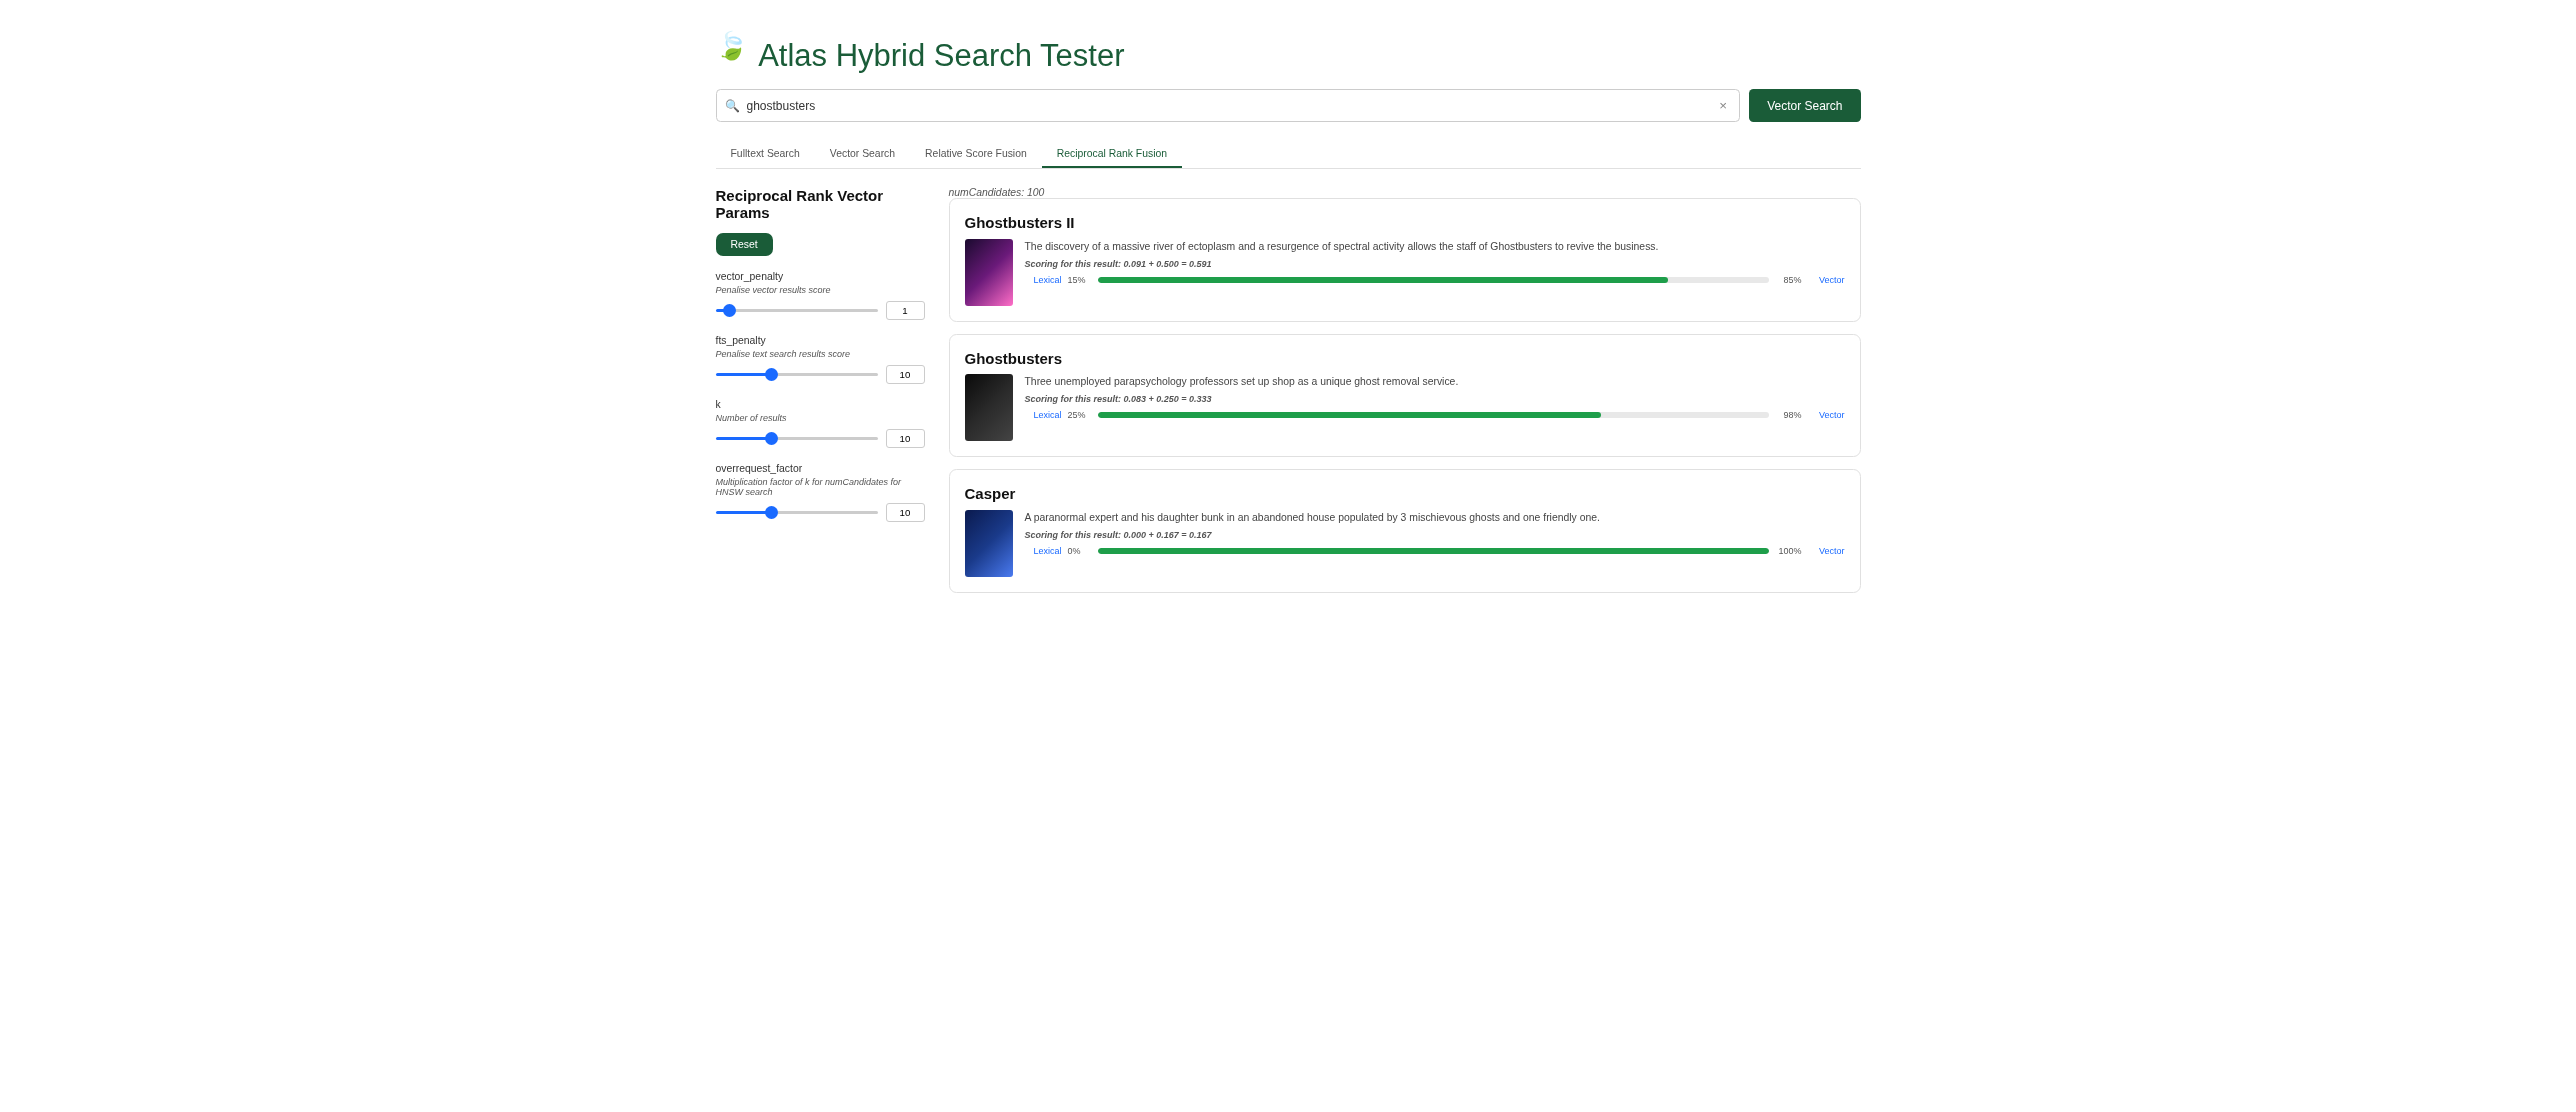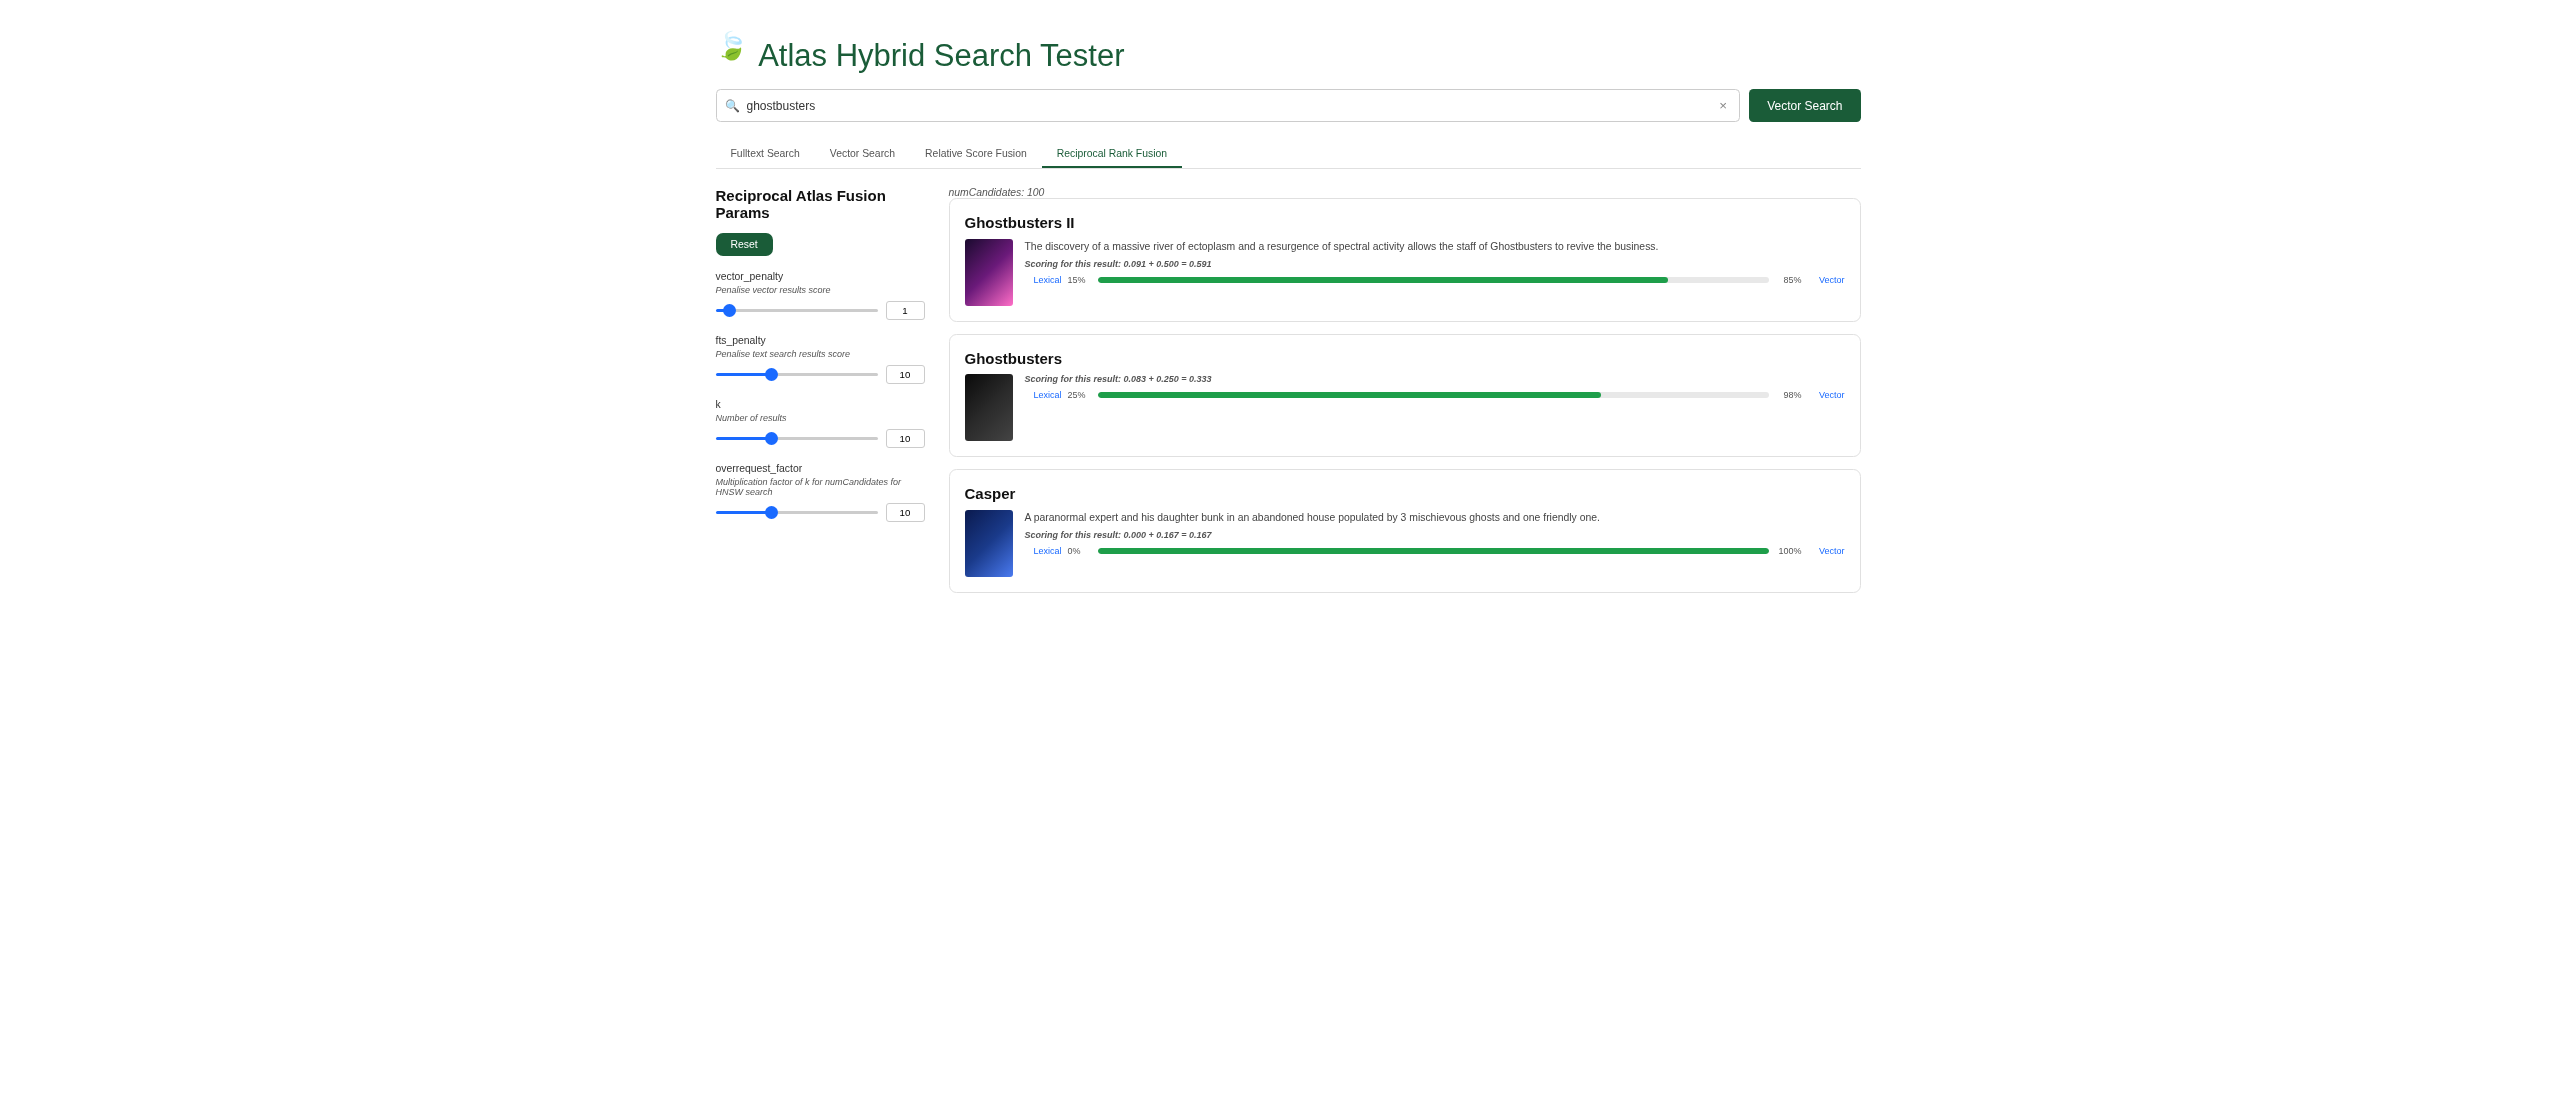--- a/index.html
+++ b/index.html
@@ -81,21 +81,21 @@
   <div class="tabs">
     <button class="tab">Fulltext Search</button>
     <button class="tab">Vector Search</button>
     <button class="tab">Relative Score Fusion</button>
     <button class="tab active">Reciprocal Rank Fusion</button>
   </div>
 
   <div class="main-content">
 
     <div class="sidebar">
-      <div class="sidebar-title">Reciprocal Atlas Fusion Params</div>
+      <div class="sidebar-title">Reciprocal Rank Vector Params</div>
       <button class="reset-button">Reset</button>
 
       
       <div class="param-section">
         <div class="param-name">vector_penalty</div>
         <div class="param-desc">Penalise vector results score</div>
         <div class="param-row">
           <input type="range" class="param-slider" style="--val: 5%;" min="0" max="100" value="5">
           <input type="text" class="param-input" value="1" style="">
         </div>
@@ -153,20 +153,21 @@
             </div>
           </div>
         </div>
       </div>
 
       <div class="result-card">
         <div class="result-title">Ghostbusters</div>
         <div class="result-body">
           <div class="result-poster poster-ghostbusters"></div>
           <div class="result-info">
+            <div class="result-desc">Three unemployed parapsychology professors set up shop as a unique ghost removal service.</div>
             <div class="result-score">Scoring for this result: 0.083 + 0.250 = 0.333</div>
             <div class="result-bar-row">
               <span class="result-bar-label">Lexical</span>
               <span class="result-bar-pct">25%</span>
               <div class="result-bar-track">
                 <div class="result-bar-fill" style="width:75%"></div>
               </div>
               <span class="result-bar-pct-right">98%</span>
               <span class="result-bar-label vector">Vector</span>
             </div>

